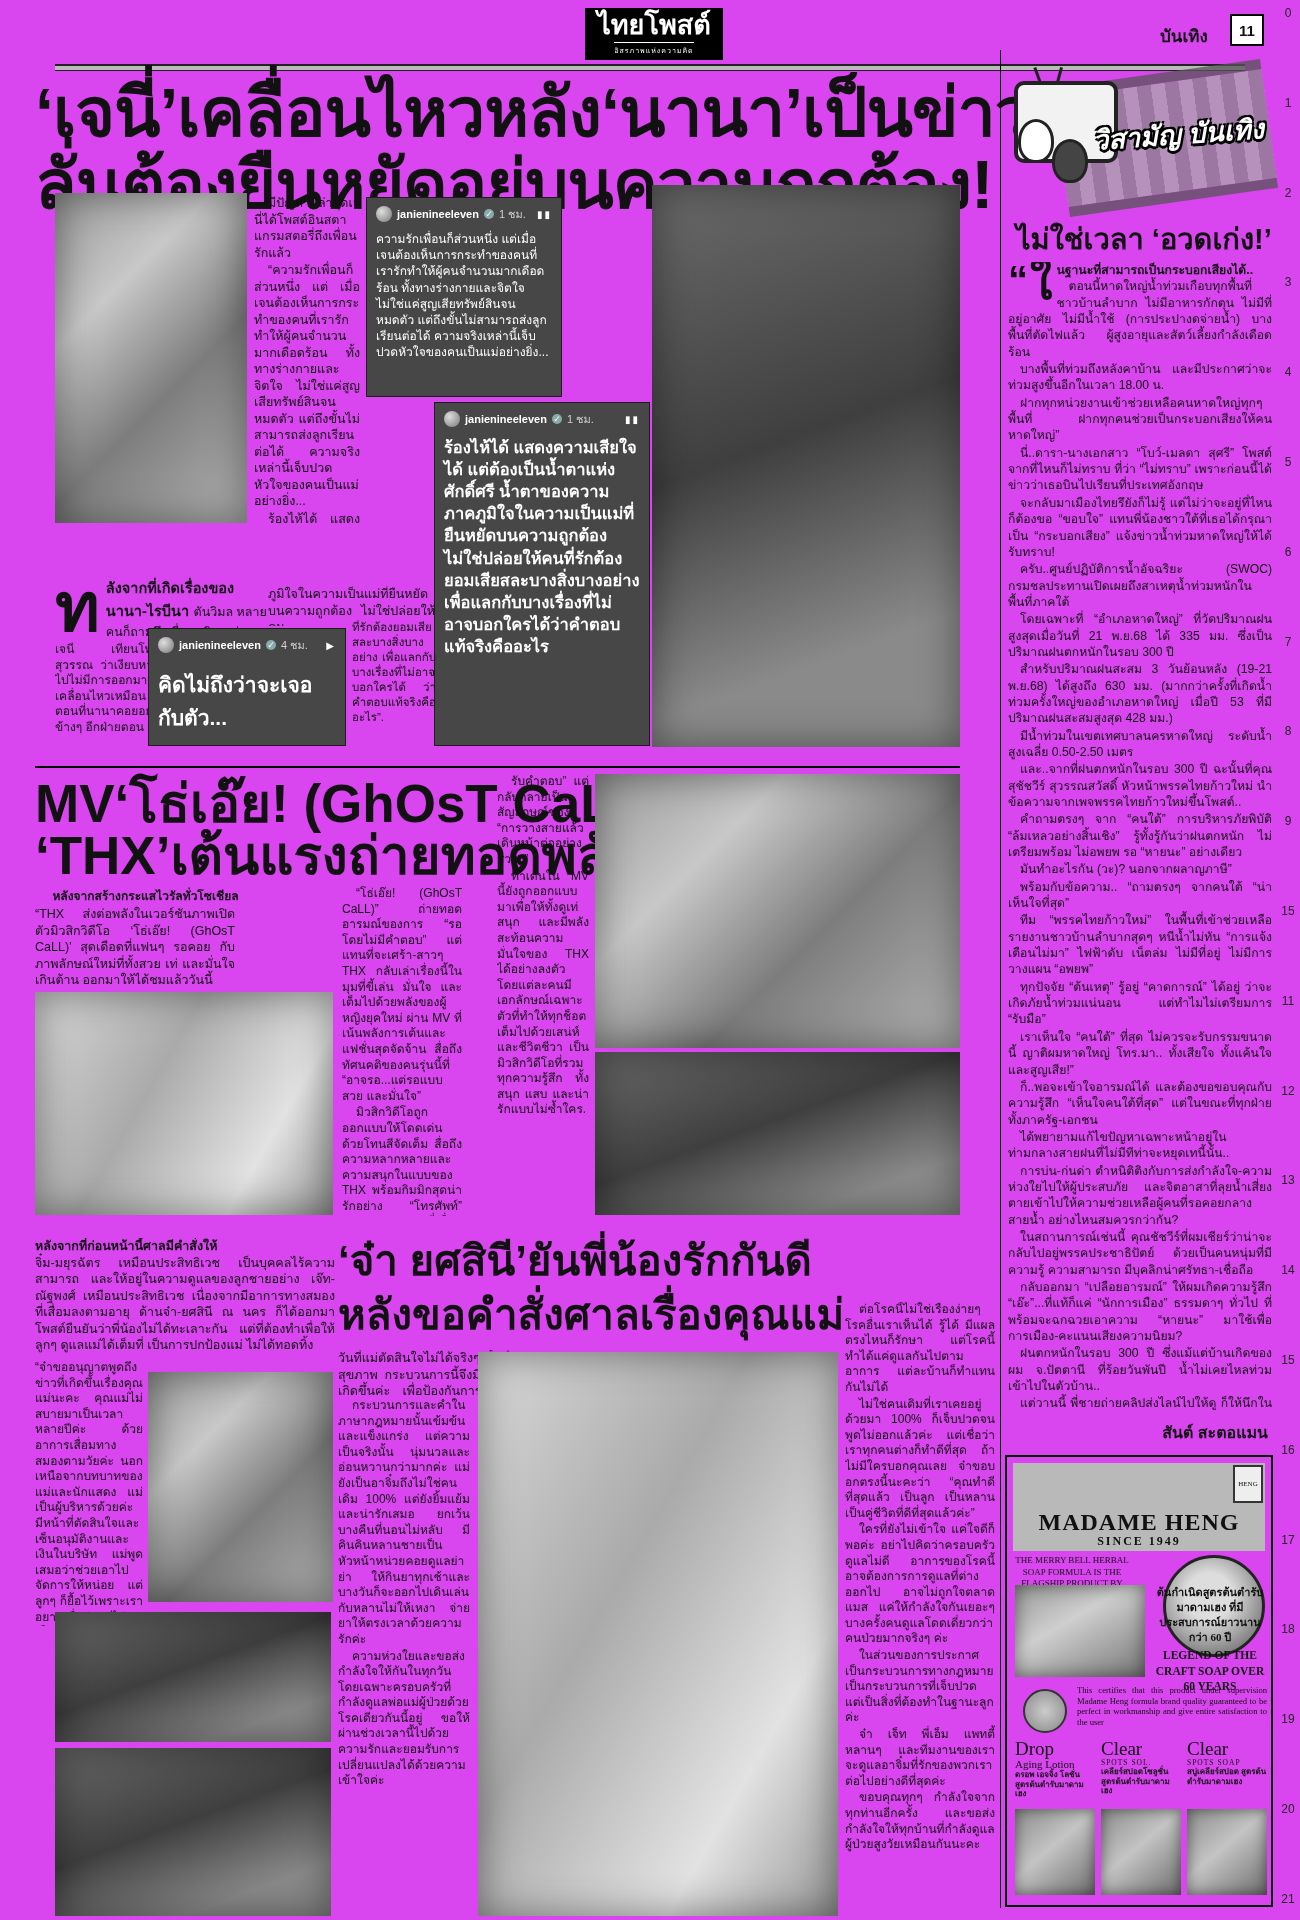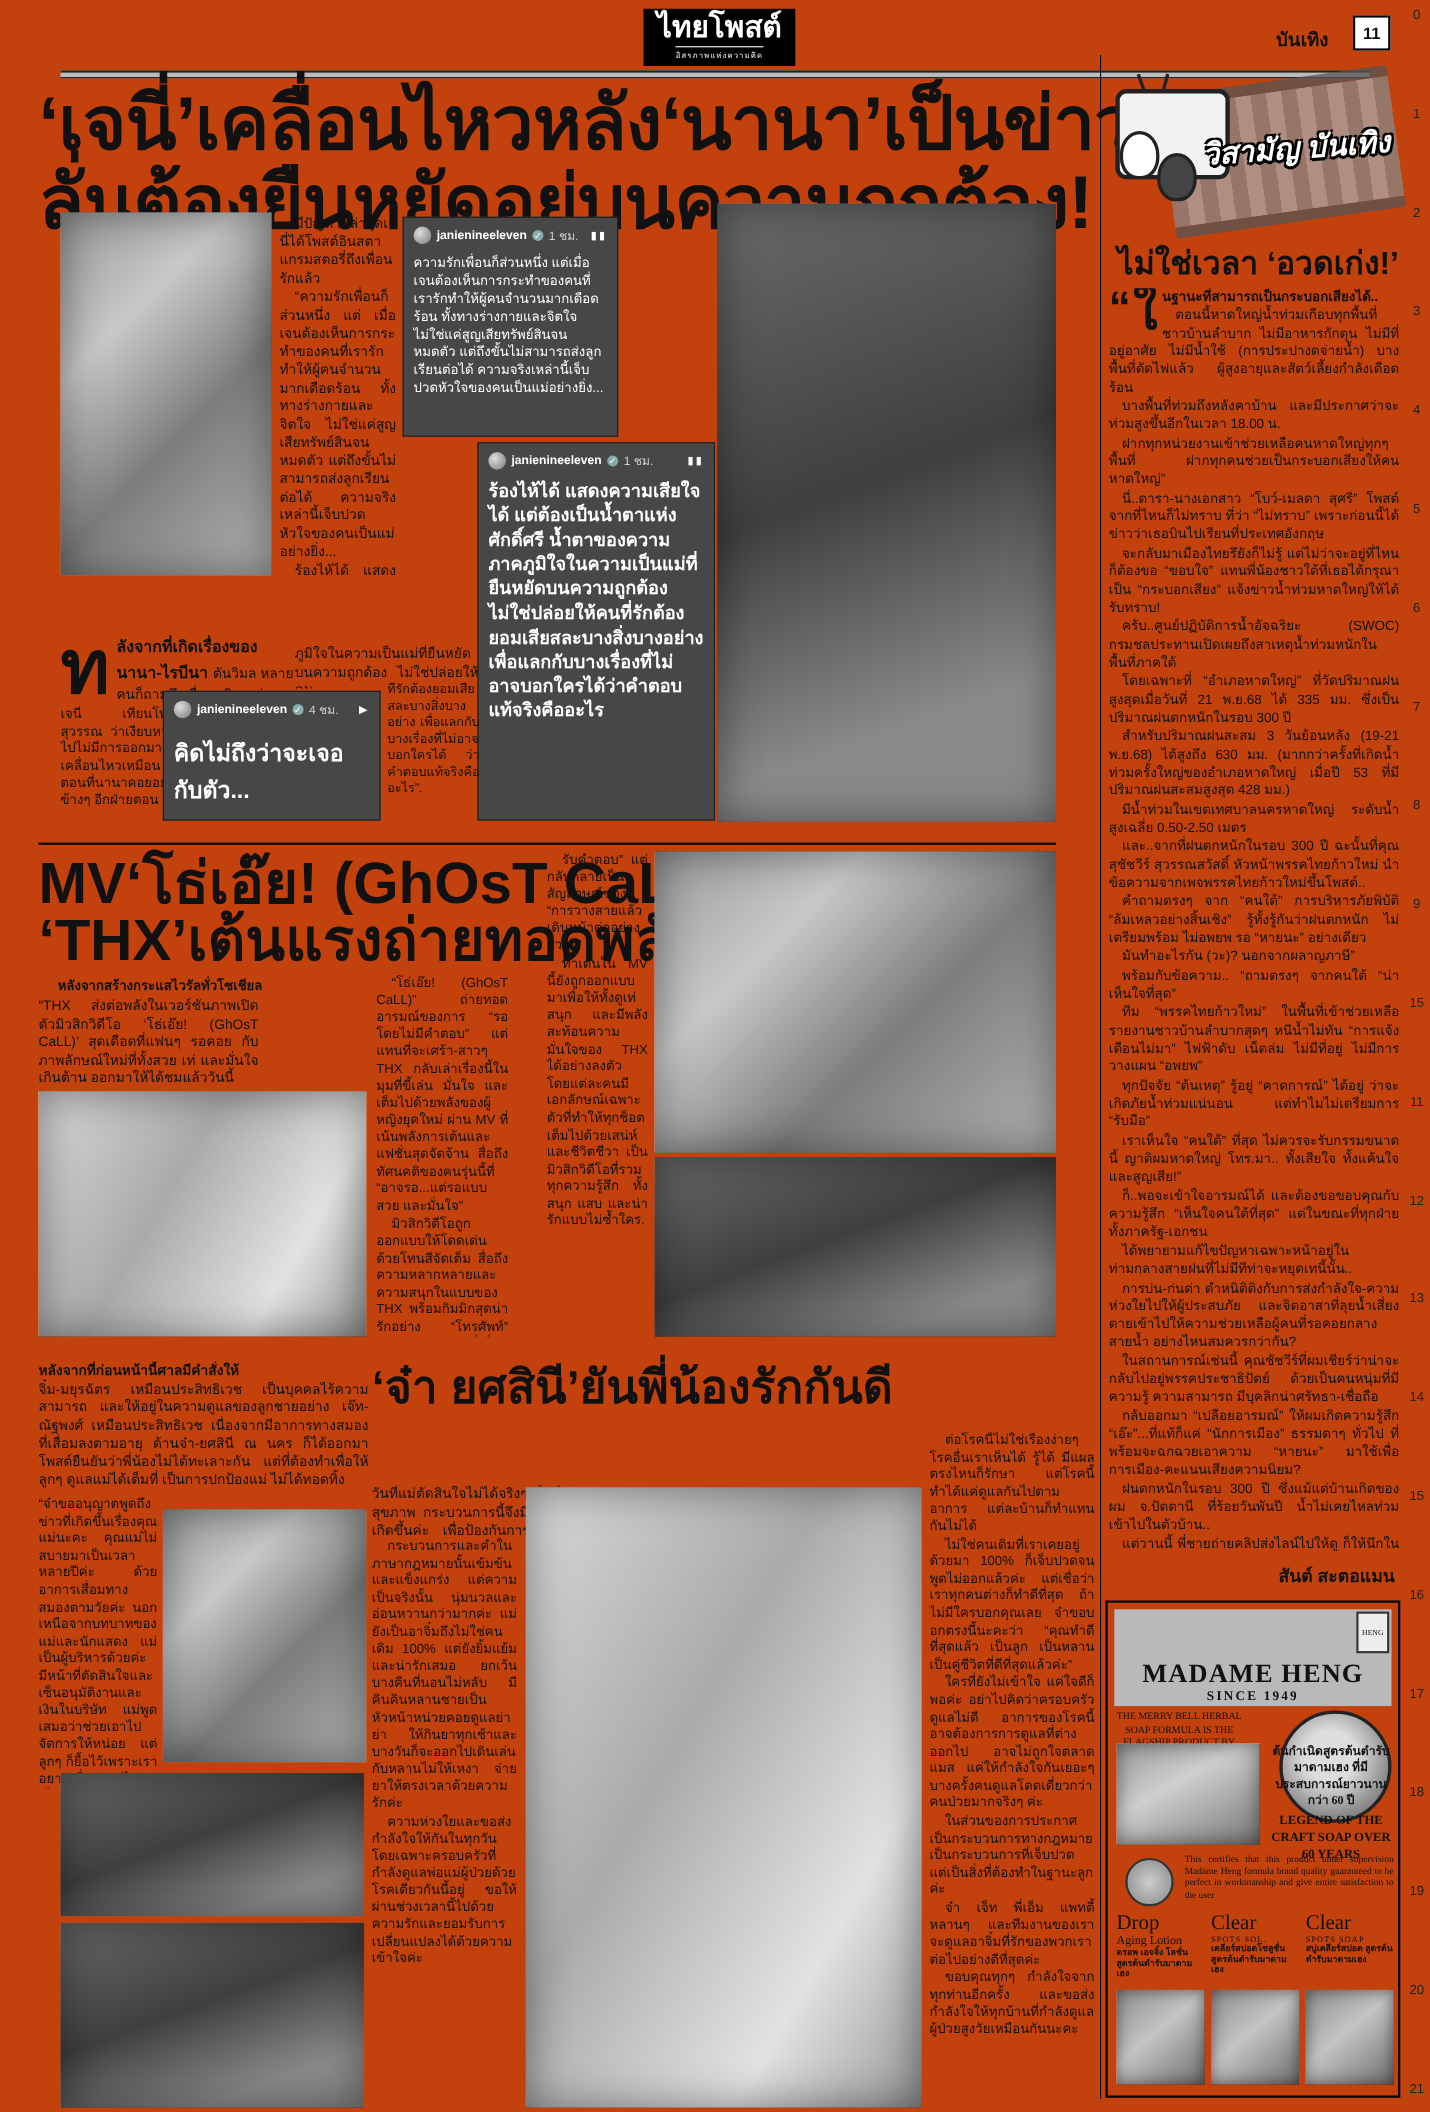--- a/index.html
+++ b/index.html
@@ -1,16 +1,16 @@
 <!DOCTYPE html>
 <html><head>
 <meta charset="utf-8">
 <style>
   html,body{margin:0;padding:0;background:#e8e8e8;}
-  #page{position:relative;width:1300px;height:1920px;background:#c2410c;overflow:hidden;
+  #page{position:relative;width:1300px;height:1920px;background:#d946ef;overflow:hidden;
         font-family:"Liberation Sans","DejaVu Sans",sans-serif;color:#111;}
   .abs{position:absolute;}
   .clip{overflow:hidden;}
   .just{text-align:justify;}
   .para{text-indent:14px;margin:0 0 1px 0;}
   
   .masthead{left:585px;top:8px;width:138px;height:52px;background:#000;color:#fff;
             display:flex;flex-direction:column;align-items:center;justify-content:center;}
   .masthead .mh1{font-size:27px;font-weight:bold;line-height:1;}
   .masthead .mh2{font-size:7px;letter-spacing:1px;margin-top:3px;border-top:1px solid #fff;padding-top:2px;}
@@ -208,20 +208,21 @@
 
   <div class="abs clip bt-sm just" style="left:497px;top:774px;width:92px;height:408px;">
     <div class="para">รับคำตอบ” แต่กลับกลายเป็นสัญลักษณ์ของ “การวางสายแล้วเดินหน้าต่ออย่างสวยๆ”</div>
     <div class="para">ท่าเต้นใน MV นี้ยังถูกออกแบบมาเพื่อให้ทั้งดูเท่ สนุก และมีพลังสะท้อนความมั่นใจของ THX ได้อย่างลงตัว โดยแต่ละคนมีเอกลักษณ์เฉพาะตัวที่ทำให้ทุกช็อตเต็มไปด้วยเสน่ห์และชีวิตชีวา เป็นมิวสิกวิดีโอที่รวมทุกความรู้สึก ทั้งสนุก แสบ และน่ารักแบบไม่ซ้ำใคร.</div>
   </div>
 
   <div class="abs ph" style="left:595px;top:774px;width:365px;height:274px;"></div>
   <div class="abs ph dark" style="left:595px;top:1052px;width:365px;height:163px;"></div>
 
   <div class="abs hl fam-h" style="left:338px;top:1240px;">‘จ๋า ยศสินี’ยันพี่น้องรักกันดี</div>
+  <div class="abs hl fam-h" style="left:338px;top:1294px;">หลังขอคำสั่งศาลเรื่องคุณแม่</div>
 
   <div class="abs clip bt just" style="left:35px;top:1238px;width:300px;height:118px;">
     <div><span class="lede-bold">หลังจากที่ก่อนหน้านี้ศาลมีคำสั่งให้</span></div>
     <div>จิ๋ม-มยุรฉัตร เหมือนประสิทธิเวช เป็นบุคคลไร้ความสามารถ และให้อยู่ในความดูแลของลูกชายอย่าง เจ๊ท-ณัฐพงศ์ เหมือนประสิทธิเวช เนื่องจากมีอาการทางสมองที่เสื่อมลงตามอายุ ด้านจ๋า-ยศสินี ณ นคร ก็ได้ออกมาโพสต์ยืนยันว่าพี่น้องไม่ได้ทะเลาะกัน แต่ที่ต้องทำเพื่อให้ลูกๆ ดูแลแม่ได้เต็มที่ เป็นการปกป้องแม่ ไม่ได้ทอดทิ้ง</div>
   </div>
 
   <div class="abs clip bt-sm just" style="left:35px;top:1360px;width:108px;height:266px;">“จ๋าขออนุญาตพูดถึงข่าวที่เกิดขึ้นเรื่องคุณแม่นะคะ คุณแม่ไม่สบายมาเป็นเวลาหลายปีค่ะ ด้วยอาการเสื่อมทางสมองตามวัยค่ะ นอกเหนือจากบทบาทของแม่และนักแสดง แม่เป็นผู้บริหารด้วยค่ะ มีหน้าที่ตัดสินใจและเซ็นอนุมัติงานและเงินในบริษัท แม่พูดเสมอว่าช่วยเอาไปจัดการให้หน่อย แต่ลูกๆ ก็ยื้อไว้เพราะเราอยากเชื่อว่าแม่ไม่เป็นอะไรค่ะ จนถึง</div>
   <div class="abs ph" style="left:148px;top:1372px;width:185px;height:230px;"></div>
   <div class="abs ph dark" style="left:55px;top:1612px;width:276px;height:130px;"></div>
   <div class="abs ph dark" style="left:55px;top:1748px;width:276px;height:168px;"></div>

